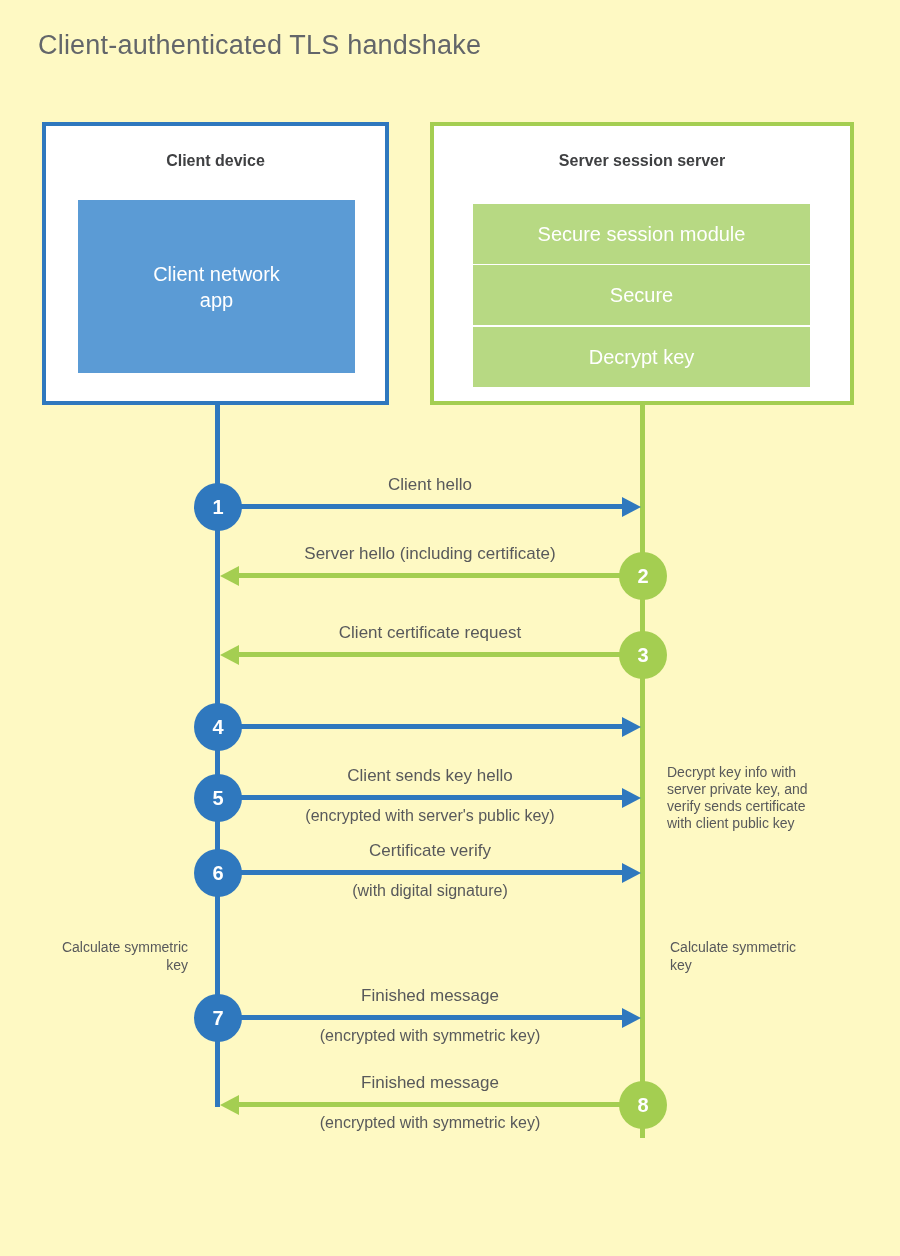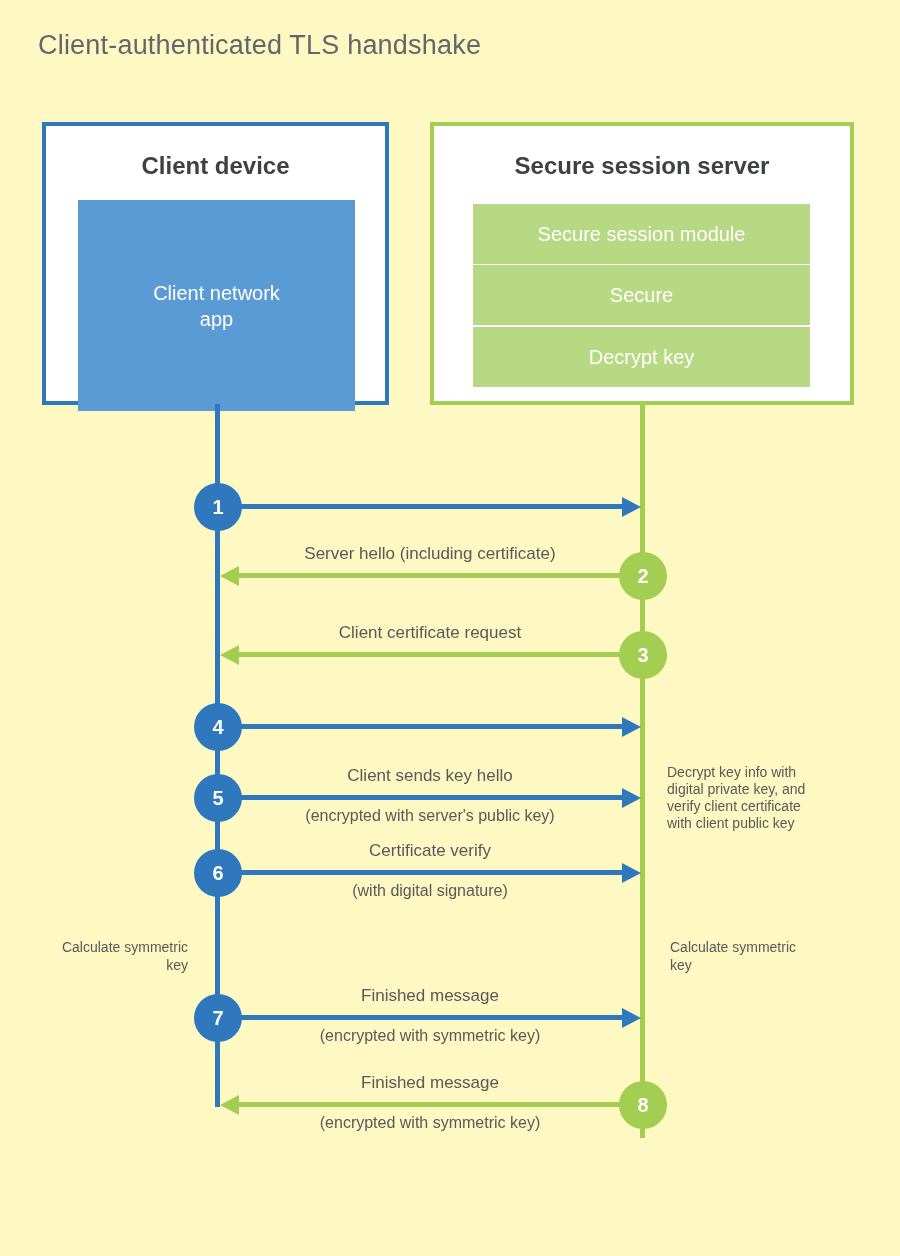--- a/index.html
+++ b/index.html
@@ -11,24 +11,24 @@
   .page-title{
     position:absolute;left:38px;top:30px;width:700px;
     font-size:27px;font-weight:300;color:#63666a;letter-spacing:.2px;
   }
   
   .actor-box{position:absolute;top:122px;height:283px;box-sizing:border-box;background:#fff;}
   .client-box{left:42px;width:347px;border:4px solid var(--blue);}
   .server-box{left:430px;width:424px;border:4px solid var(--green);}
   .actor-title{
     position:absolute;top:26px;left:0;width:100%;text-align:center;
-    font-size:24px;font-weight:700;color:#3f4042;
+    font-size:16px;font-weight:700;color:#3f4042;
   }
   .client-app{
-    position:absolute;left:32px;top:74px;width:277px;height:211px;background:var(--blue_fill);
+    position:absolute;left:32px;top:74px;width:277px;height:173px;background:var(--blue_fill);
     display:flex;align-items:center;justify-content:center;text-align:center;
     color:#fff;font-size:20px;line-height:26px;
   }
   .client-app span{display:inline-block;width:150px;}
   .server-module{
     position:absolute;left:39px;width:337px;height:60px;background:var(--green_fill);
     display:flex;align-items:center;justify-content:center;
     color:#fff;font-size:20px;
   }
   
@@ -76,29 +76,30 @@
   <div class="page-title">Client-authenticated TLS handshake</div>
 
   <div class="actor-box client-box">
     <div class="actor-title">Client device</div>
     <div class="client-app">
       <span>Client network app</span>
     </div>
   </div>
 
   <div class="actor-box server-box">
-    <div class="actor-title">Secure session server</div>
+    <div class="actor-title">Server session server</div>
     <div class="server-module" style="top:78px">Secure session module</div>
     <div class="server-module" style="top:139px">Secure</div>
     <div class="server-module" style="top:201px">Decrypt key</div>
   </div>
 
   <div class="lifeline blue-bg" style="left:215px;top:404px;height:703px"></div>
   <div class="lifeline green-bg" style="left:640px;top:404px;height:734px"></div>
 
+  <div class="msg-label" style="top:473px">Client hello</div>
   <div class="h-line blue-bg" style="left:218px;top:504px;width:404px"></div>
   <div class="arrow-right" style="left:622px;top:497px"></div>
   <div class="circle blue-bg" style="left:194px;top:483px">
       <span>1</span>
     </div>
 
   <div class="msg-label" style="top:542px">Server hello (including certificate)</div>
   <div class="h-line green-bg" style="left:239px;top:573px;width:404px"></div>
   <div class="arrow-left" style="left:220px;top:566px"></div>
   <div class="circle green-bg" style="left:619px;top:552px">
@@ -143,17 +144,17 @@
   <div class="msg-sub" style="top:1026px">(encrypted with symmetric key)</div>
 
   <div class="msg-label" style="top:1071px">Finished message</div>
   <div class="h-line green-bg" style="left:239px;top:1102px;width:404px"></div>
   <div class="arrow-left" style="left:220px;top:1095px"></div>
   <div class="circle green-bg" style="left:619px;top:1081px">
       <span>8</span>
     </div>
   <div class="msg-sub" style="top:1113px">(encrypted with symmetric key)</div>
 
-  <div class="side-note note-decrypt">Decrypt key info with digital private key, and verify client certificate with client public key</div>
+  <div class="side-note note-decrypt">Decrypt key info with server private key, and verify sends certificate with client public key</div>
   <div class="side-note note-calc-left">Calculate symmetric key</div>
   <div class="side-note note-calc-right">Calculate symmetric key</div>
 
 </div>
 
 </body></html>

